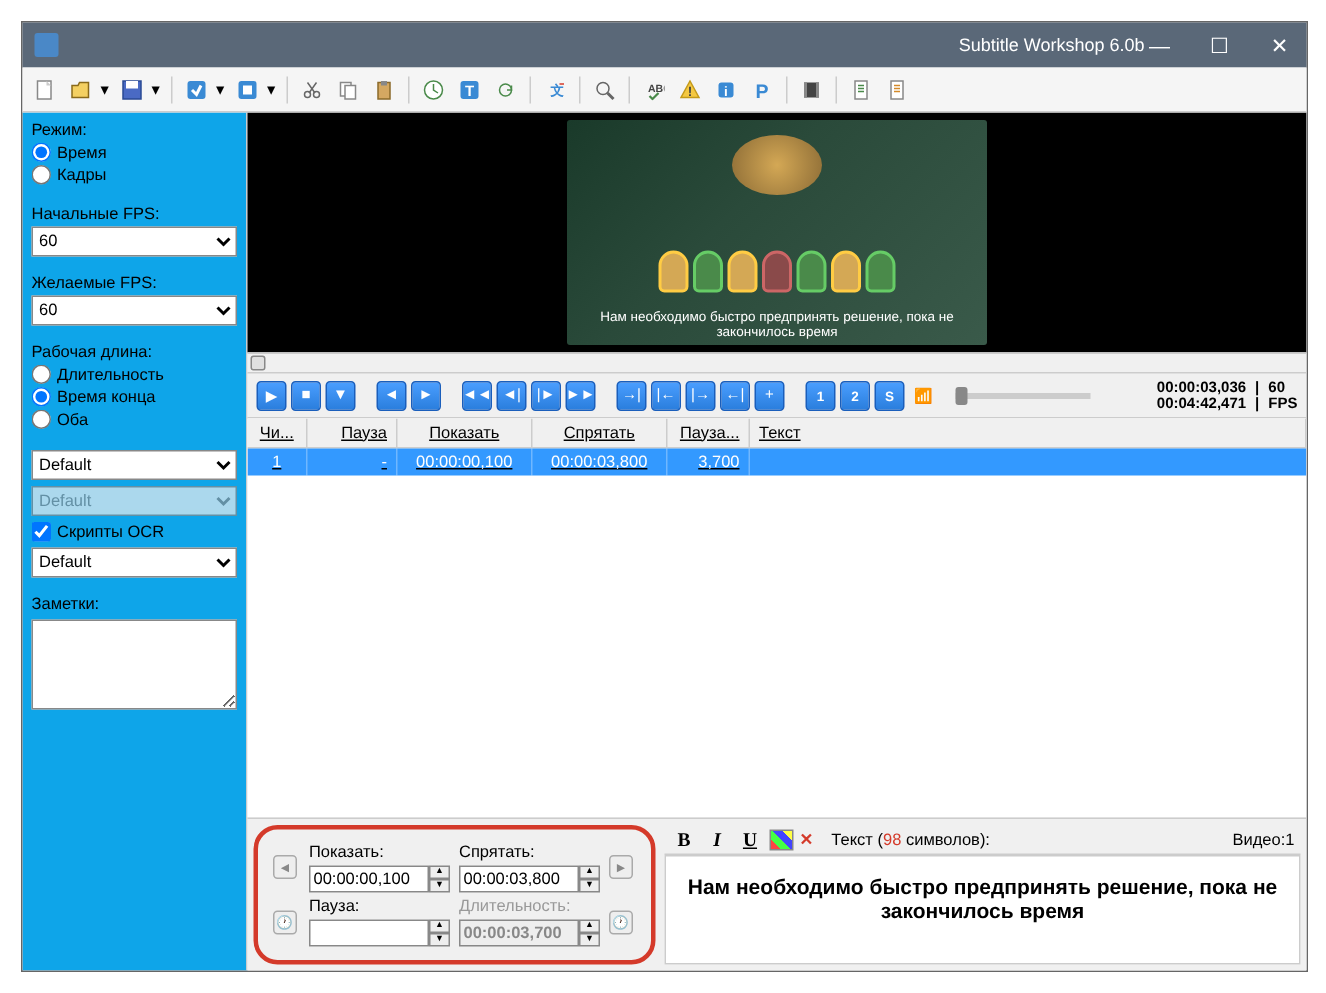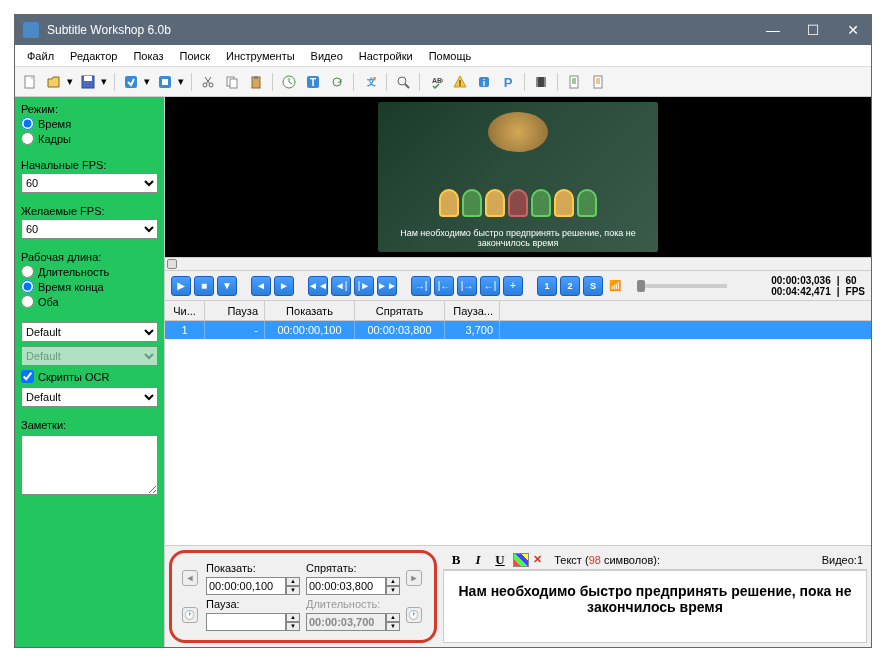--- a/index.html
+++ b/index.html
@@ -1,30 +1,30 @@
 <!DOCTYPE html>
 <html><head>
 <meta charset="utf-8">
 <style>
 * { box-sizing: border-box; margin: 0; padding: 0; }
 body { font-family: Tahoma, "Segoe UI", sans-serif; font-size: 11px; background: #fff; width: 884px; height: 662px; overflow: hidden; position: relative; }
 .window { width: 858px; height: 634px; margin: 14px; border: 1px solid #666; background: #f0f0f0; display: flex; flex-direction: column; }
 .titlebar { height: 30px; background: #5a6878; color: #fff; display: flex; align-items: center; padding: 0 8px; }
 .titlebar-icon { width: 16px; height: 16px; background: #4a88c7; margin-right: 8px; border-radius: 2px; }
-.titlebar-text { flex: 1; font-size: 12px; }
+.titlebar-text { flex: 1; font-size: 12px; text-align: right; }
 .win-btns { display: flex; gap: 20px; }
 .win-btn { width: 20px; text-align: center; cursor: pointer; font-size: 14px; }
 .menubar { height: 22px; background: #fff; display: flex; align-items: center; padding: 0 4px; border-bottom: 1px solid #ddd; }
 .menu-item { padding: 3px 8px; cursor: pointer; }
 .toolbar { height: 30px; background: #f5f5f5; display: flex; align-items: center; padding: 2px 4px; border-bottom: 1px solid #ccc; gap: 2px; }
 .tb-btn { width: 22px; height: 22px; display: flex; align-items: center; justify-content: center; cursor: pointer; border-radius: 2px; }
 .tb-sep { width: 1px; height: 18px; background: #ccc; margin: 0 3px; }
 .tb-dd { width: 8px; }
 .content { flex: 1; display: flex; overflow: hidden; }
-.sidebar { width: 150px; background: #22c55e; border-right: 1px solid #ccc; padding: 6px; font-size: 11px; }
+.sidebar { width: 150px; background: #0ea5e9; border-right: 1px solid #ccc; padding: 6px; font-size: 11px; }
 .sidebar label { display: block; margin-bottom: 2px; }
 .radio-row { display: flex; align-items: center; gap: 4px; margin: 2px 0; }
 .radio-row input { margin: 0; }
 .sel { width: 100%; height: 20px; font-size: 11px; border: 1px solid #888; background: #fff; }
 .sel.disabled { background: #eee; color: #888; }
 .chk-row { display: flex; align-items: center; gap: 4px; margin: 4px 0; }
 .notes { width: 100%; height: 60px; border: 1px solid #888; background: #fff; margin-top: 2px; }
 .main { flex: 1; display: flex; flex-direction: column; background: #fff; }
 .video-area { height: 160px; background: #000; display: flex; align-items: center; justify-content: center; position: relative; }
 .video-frame { width: 280px; height: 150px; background: linear-gradient(135deg, #1a3a2a 0%, #2a4a3a 40%, #3a5a4a 100%); position: relative; border-radius: 2px; }
@@ -37,21 +37,21 @@
 .vf-sub { position: absolute; bottom: 4px; width: 100%; text-align: center; color: #fff; font-size: 9px; }
 .seekbar { height: 14px; background: #f0f0f0; border-top: 1px solid #ccc; border-bottom: 1px solid #ccc; position: relative; }
 .seek-thumb { position: absolute; left: 2px; top: 1px; width: 10px; height: 10px; background: #e0e0e0; border: 1px solid #888; border-radius: 2px; }
 .controls { height: 30px; background: #f0f0f0; display: flex; align-items: center; padding: 2px 6px; gap: 3px; border-bottom: 1px solid #ccc; }
 .ctrl-btn { width: 20px; height: 20px; background: linear-gradient(#4a9eff, #2a7edd); border: 1px solid #1a5ebb; border-radius: 3px; display: flex; align-items: center; justify-content: center; color: #fff; font-size: 10px; cursor: pointer; }
 .ctrl-btn.letter { font-weight: bold; font-size: 9px; }
 .vol-slider { width: 90px; height: 4px; background: #ccc; margin: 0 8px; position: relative; }
 .vol-thumb { position: absolute; left: 0; top: -4px; width: 8px; height: 12px; background: #888; border-radius: 2px; }
 .time-display { margin-left: auto; font-size: 10px; font-weight: bold; line-height: 11px; text-align: left; }
 .time-row { display: flex; gap: 6px; }
-.grid-area { flex: 1; background: #fff; overflow: auto; }
+.grid-area { flex: 1; background: #fff; overflow: auto; text-decoration: underline; }
 .grid-header { display: flex; background: #f0f0f0; border-bottom: 1px solid #ccc; height: 20px; }
 .gh-cell { border-right: 1px solid #ccc; padding: 2px 6px; font-size: 11px; display: flex; align-items: center; justify-content: center; }
 .grid-row { display: flex; height: 18px; background: #3399ff; color: #fff; }
 .gr-cell { border-right: 1px solid rgba(255,255,255,0.3); padding: 1px 6px; font-size: 11px; display: flex; align-items: center; }
 .col-num { width: 40px; justify-content: center; }
 .col-pause { width: 60px; justify-content: flex-end; }
 .col-show { width: 90px; justify-content: center; }
 .col-hide { width: 90px; justify-content: center; }
 .col-dur { width: 55px; justify-content: flex-end; }
 .col-text { flex: 1; justify-content: flex-start; }
@@ -88,30 +88,20 @@
   <div class="titlebar">
     <div class="titlebar-icon"></div>
     <div class="titlebar-text">Subtitle Workshop 6.0b</div>
     <div class="win-btns">
       <div class="win-btn">―</div>
       <div class="win-btn">☐</div>
       <div class="win-btn">✕</div>
     </div>
   </div>
 
-  <div class="menubar">
-    <div class="menu-item">Файл</div>
-    <div class="menu-item">Редактор</div>
-    <div class="menu-item">Показ</div>
-    <div class="menu-item">Поиск</div>
-    <div class="menu-item">Инструменты</div>
-    <div class="menu-item">Видео</div>
-    <div class="menu-item">Настройки</div>
-    <div class="menu-item">Помощь</div>
-  </div>
 
   <div class="toolbar">
     <div class="tb-btn">
         <svg width="14" height="14">
           <rect x="2" y="1" width="9" height="12" fill="#fff" stroke="#888"></rect>
           <path d="M8 1 L11 4 L8 4 Z" fill="#ccc"></path>
         </svg>
       </div>
     <div class="tb-btn">
         <svg width="14" height="14">
@@ -346,20 +336,21 @@
         </div>
       </div>
 
       <div class="grid-area">
         <div class="grid-header">
           <div class="gh-cell col-num">Чи...</div>
           <div class="gh-cell col-pause">Пауза</div>
           <div class="gh-cell col-show">Показать</div>
           <div class="gh-cell col-hide">Спрятать</div>
           <div class="gh-cell col-dur">Пауза...</div>
+          <div class="gh-cell col-text">Текст</div>
         </div>
         <div class="grid-row">
           <div class="gr-cell col-num">1</div>
           <div class="gr-cell col-pause">-</div>
           <div class="gr-cell col-show">00:00:00,100</div>
           <div class="gr-cell col-hide">00:00:03,800</div>
           <div class="gr-cell col-dur">3,700</div>
         </div>
       </div>
 

